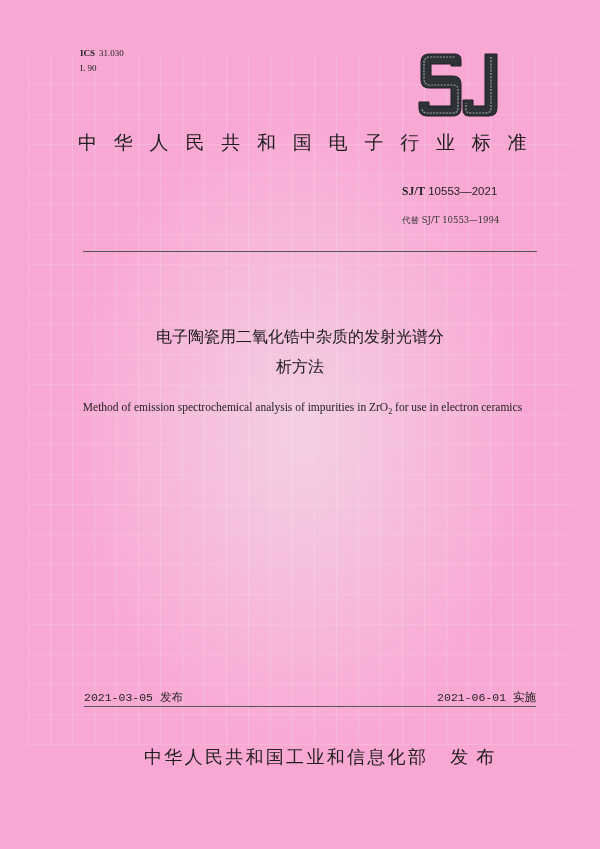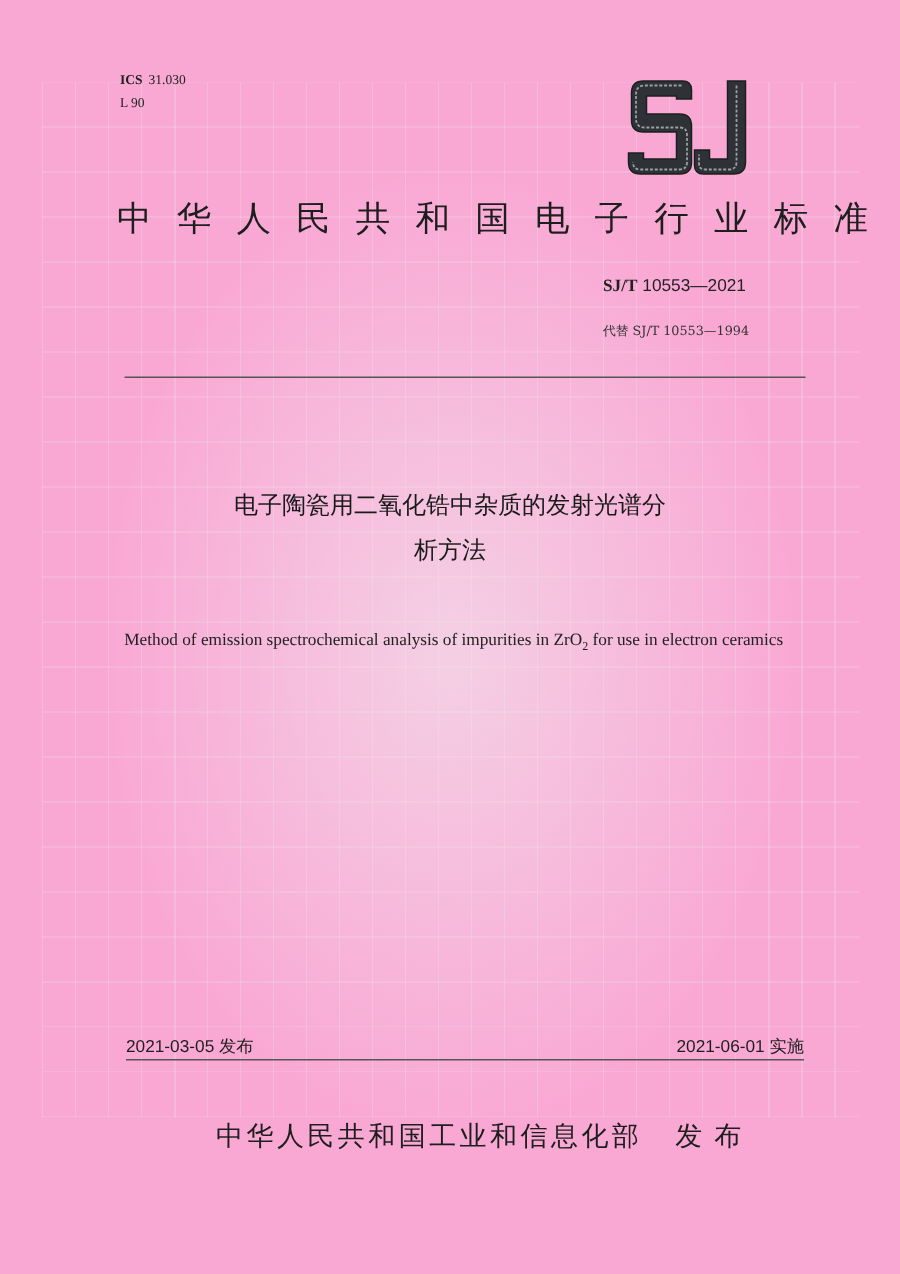--- a/index.html
+++ b/index.html
@@ -44,21 +44,21 @@
     .logo {
       position: absolute;
       left: 415px; top: 52px;
       width: 85px; height: 66px;
     }
     .org-title {
       position: absolute;
       left: 78px; top: 130px;
       width: 460px;
       font-family: "DejaVu Sans", sans-serif;
-      font-size: 23px;
+      font-size: 19px;
       letter-spacing: 16.8px;
       color: #1e1e1e;
       white-space: nowrap;
     }
     .std-code {
       position: absolute;
       right: 78px; top: 185px;
       text-align: left;
       width: 120px;
     }
@@ -87,35 +87,35 @@
       left: 60px; top: 322px;
       width: 480px;
       text-align: center;
       font-family: "DejaVu Sans", sans-serif;
       font-size: 16px;
       line-height: 30px;
       color: #1a1a1a;
     }
     .title-en {
       position: absolute;
-      left: 70px; top: 420px;
+      left: 70px; top: 400px;
       width: 465px;
       text-align: center;
       font-family: "Liberation Serif", serif;
       font-size: 11.5px;
       line-height: 15px;
       color: #222;
     }
     .date-row {
       position: absolute;
       left: 84px; top: 690px;
       width: 452px;
       display: flex;
       justify-content: space-between;
-      font-family: Liberation Sans, sans-serif;
+      font-family: Liberation Mono, monospace;
       font-size: 11.5px;
       color: #1e1e1e;
       align-items: center;
     }
     .rule-bottom {
       position: absolute;
       left: 84px; top: 706px;
       width: 452px; height: 1px;
       background: #555;
     }

